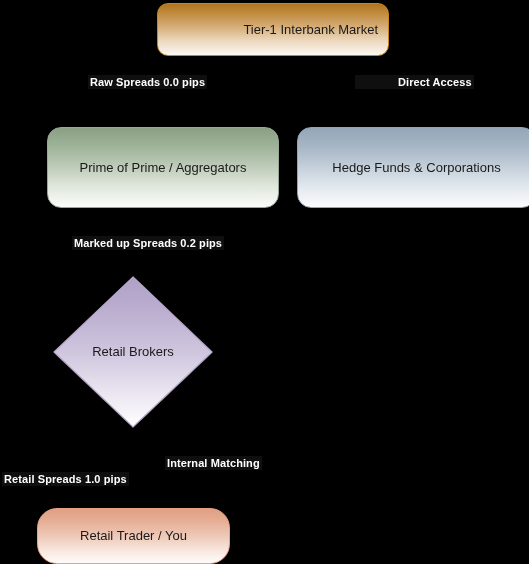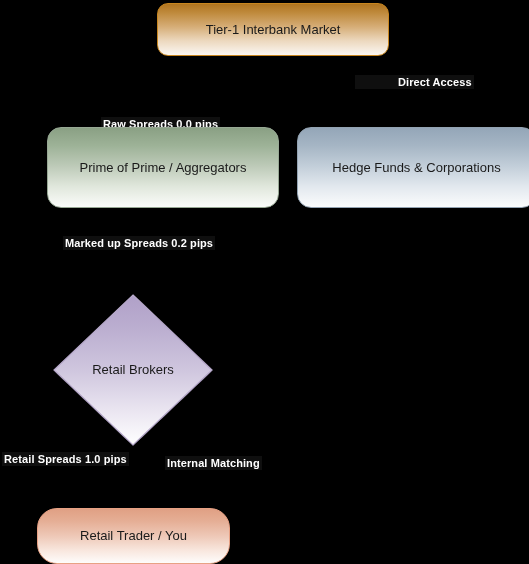--- a/index.html
+++ b/index.html
@@ -41,20 +41,21 @@
 
   
   .node-interbank {
     left: 157px;
     top: 3px;
     width: 232px;
     height: 53px;
     border-color: #c8861f;
     background: linear-gradient(to bottom, #b0741f 0%, #c08b3e 18%, #d6ae78 45%, #ecd8be 72%, #fbf7f2 100%);
     border-radius: 11px;
+    justify-content: flex-end;
   }
 
   
   .node-prime {
     left: 18px;
     top: 127px;
     width: 232px;
     height: 81px;
     border-color: #97a894;
     background: linear-gradient(to bottom, #8aa084 0%, #9db297 22%, #bdcab8 48%, #e0e7dc 74%, #fbfcfa 100%);
@@ -81,21 +82,21 @@
     height: 56px;
     border-color: #e8a184;
     background: linear-gradient(to bottom, #e0a084 0%, #e5ae95 22%, #eec8b7 50%, #f8e6dd 76%, #fefcfb 100%);
     border-radius: 20px;
   }
 
   
   .node-diamond {
     position: absolute;
     left: 54px;
-    top: 295px;
+    top: 277px;
     width: 158px;
     height: 150px;
   }
   .node-diamond svg {
     position: absolute;
     left: 0;
     top: 0;
     overflow: visible;
   }
   .node-diamond .diamond-label {
@@ -118,24 +119,24 @@
   .edge-label {
     position: absolute;
     color: #ffffff;
     font-size: 11px;
     font-weight: bold;
     white-space: nowrap;
     background: rgba(16,16,16,0.92);
     padding: 1px 2px;
     letter-spacing: 0.1px;
   }
-  .lbl-raw-spreads   { left: 101px; top: 75px; margin-top: 42px; }
+  .lbl-raw-spreads   { left: 88px; top: 75px; }
   .lbl-direct-access { left: 355px; top: 75px; padding-left: 43px; }
-  .lbl-markedup      { left: 63px;  top: 236px; }
-  .lbl-retail-spread { left: 2px;   top: 452px; text-align: right; }
+  .lbl-markedup      { left: 72px;  top: 236px; }
+  .lbl-retail-spread { left: 2px;   top: 472px; text-align: right; }
   .lbl-internal      { left: 165px; top: 456px; }
 </style>
 </head>
 <body>
 
 <div id="diagram-canvas">
 
   <div class="node node-interbank">
     <span class="node-label">Tier-1 Interbank Market</span>
   </div>

